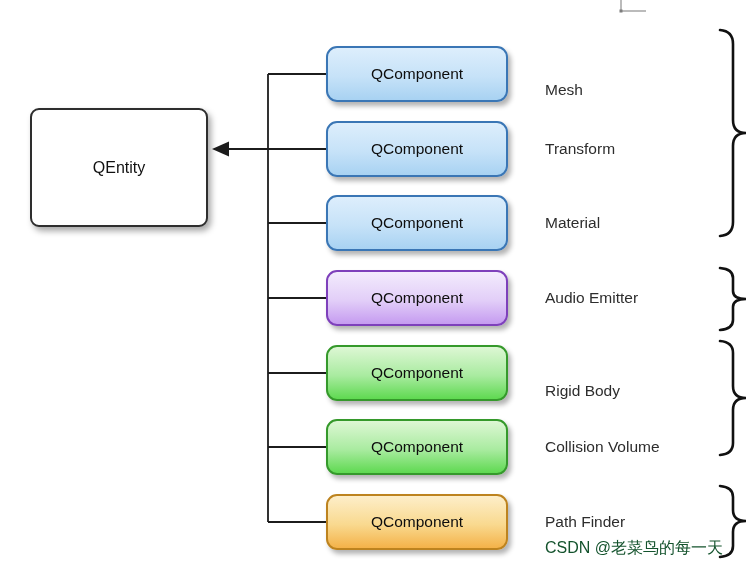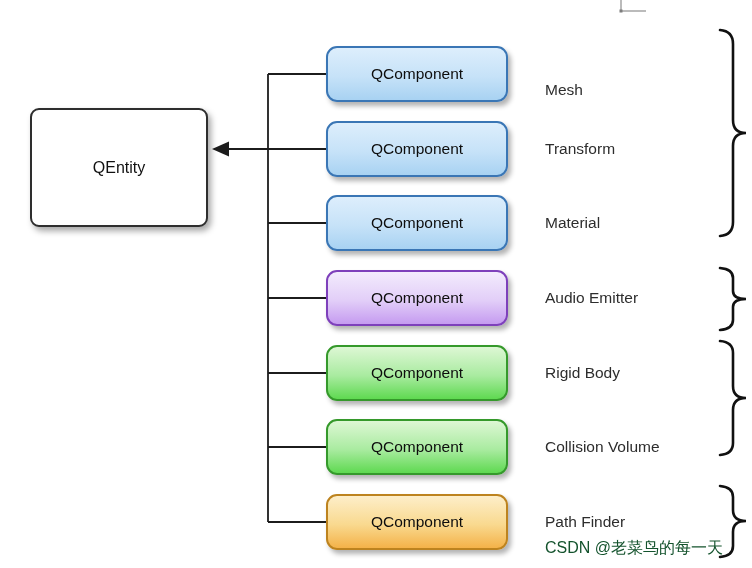--- a/index.html
+++ b/index.html
@@ -129,19 +129,19 @@
     <span>QComponent</span>
   </div>
   <div class="comp-box" style="top: 494px; border-color: rgb(189, 131, 31); background: linear-gradient(rgb(253, 238, 201) 0%, rgb(249, 217, 143) 55%, rgb(244, 178, 73) 100%);">
     <span>QComponent</span>
   </div>
 
   <div class="annotation" style="top:79px">Mesh</div>
   <div class="annotation" style="top:138px">Transform</div>
   <div class="annotation" style="top:212px">Material</div>
   <div class="annotation" style="top:287px">Audio Emitter</div>
-  <div class="annotation" style="top:362px">Rigid Body</div>
+  <div class="annotation" style="top:380px">Rigid Body</div>
   <div class="annotation" style="top:436px">Collision Volume</div>
   <div class="annotation" style="top:511px">Path Finder</div>
 
   <div class="watermark">CSDN @老菜鸟的每一天</div>
 
 </div>
 
 </body></html>

